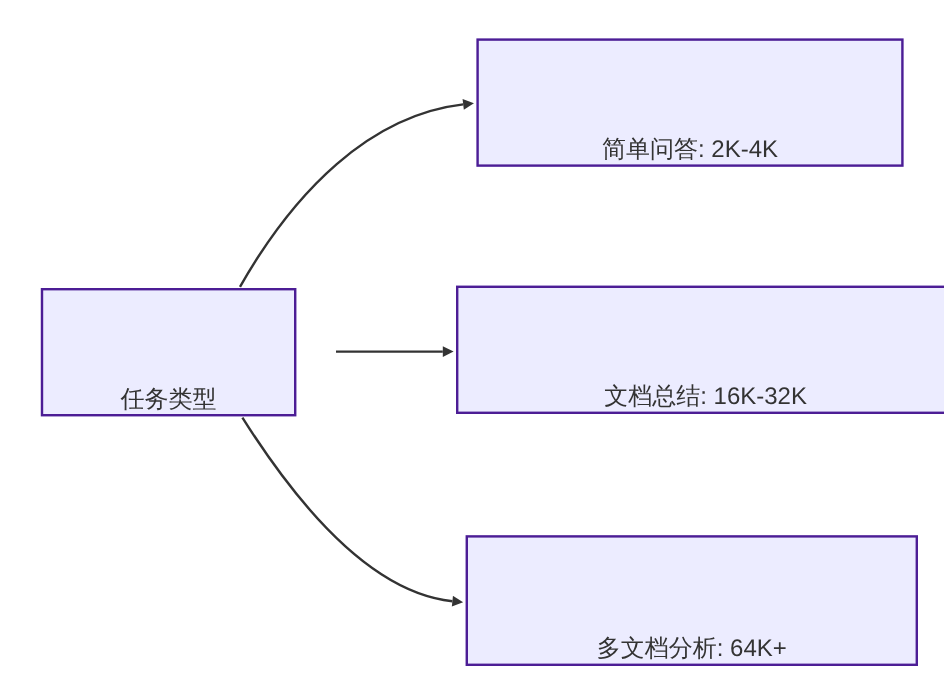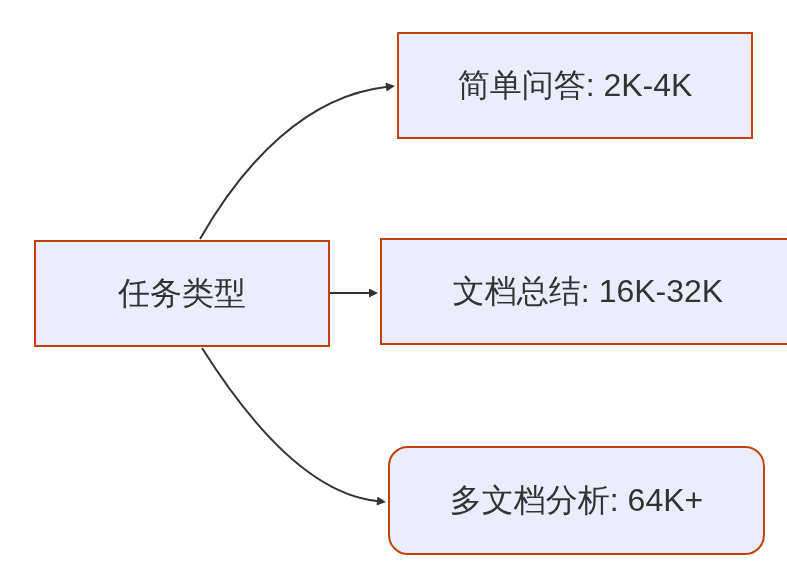--- a/index.html
+++ b/index.html
@@ -23,34 +23,34 @@
   }
   .edge {
     fill: none;
     stroke: #333333;
     stroke-width: 2px;
   }
   .node {
     position: absolute;
     box-sizing: border-box;
     background: #ECECFF;
-    border: 2px solid #c2410c;
+    border: 2px solid #4c1d95;
     display: flex;
-    align-items: center;
+    align-items: flex-end;
     justify-content: center;
     color: #333333;
-    font-size: 32px;
+    font-size: 20px;
     line-height: 1.2;
     white-space: nowrap;
     text-align: center;
   }
-  .node-root      { left: 34px;  top: 240px; width: 296px; height: 107px; }
+  .node-root      { left: 34px;  top: 240px; width: 213px; height: 107px; }
   .node-child-0   { left: 397px; top: 32px;  width: 356px; height: 107px; }
   .node-child-1   { left: 380px; top: 238px; width: 416px; height: 107px; }
-  .node-child-2   { left: 388px; top: 446px; width: 377px; height: 109px; border-radius: 20px; }
+  .node-child-2   { left: 388px; top: 446px; width: 377px; height: 109px; }
 </style>
 </head>
 <body>
 
 <div class="canvas">
 
   <svg class="edges" width="787" height="572" viewBox="0 0 787 572">
     <defs>
       <marker id="arrowhead" viewBox="0 0 10 10" refX="0" refY="5" markerWidth="10" markerHeight="9" markerUnits="userSpaceOnUse" orient="auto">
         <path d="M0,0 L10,5 L0,10 z" fill="#333333"></path>

